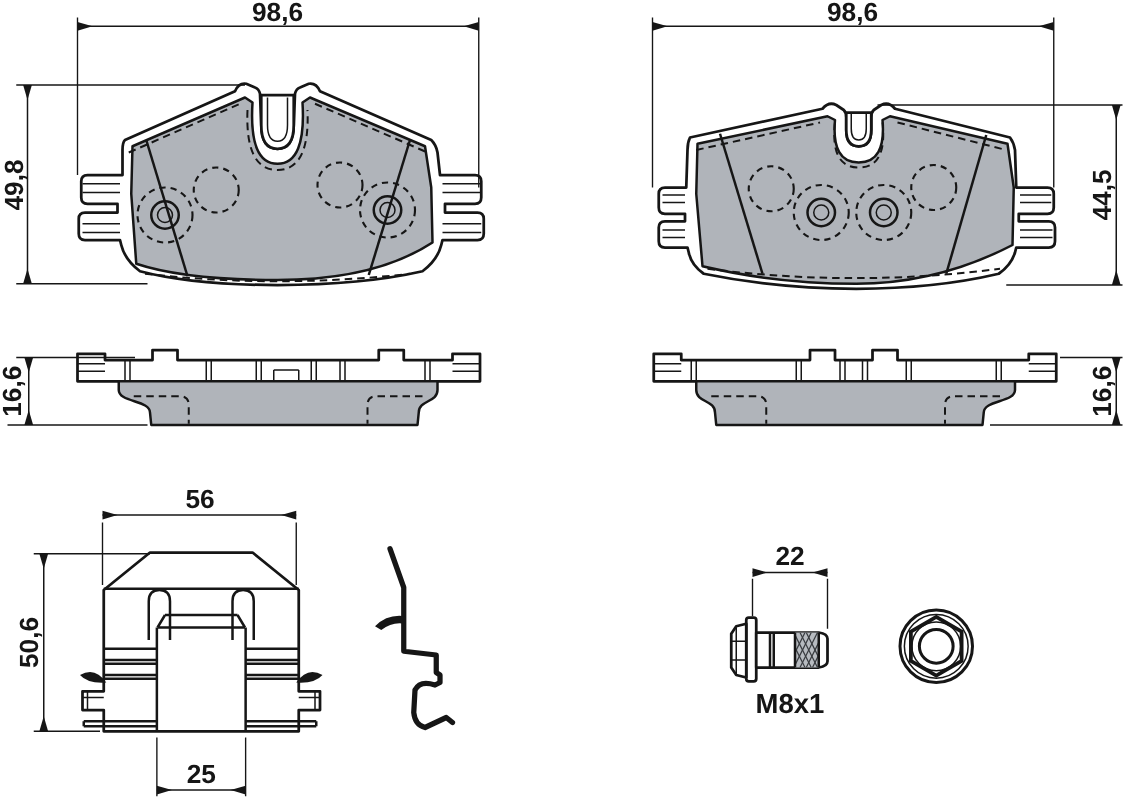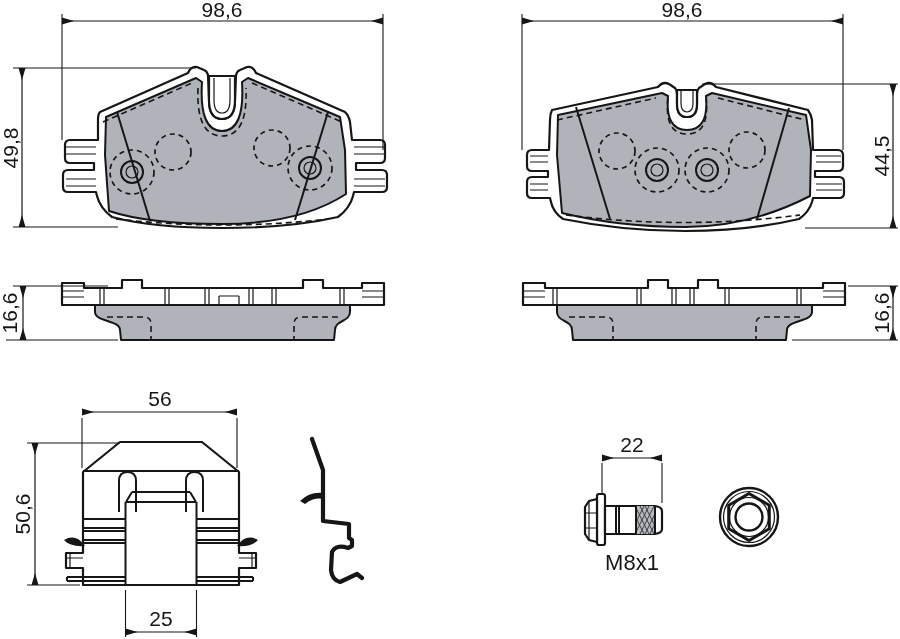--- a/index.html
+++ b/index.html
@@ -1,16 +1,16 @@
 <!DOCTYPE html>
 <html><head>
 <meta charset="utf-8">
 <style>
   html,body{margin:0;padding:0;background:#ffffff;}
-  .stage{position:relative;width:900px;height:639px;background:#ffffff;overflow:hidden;}
+  .stage{position:relative;width:900px;height:639px;background:#ffffff;overflow:hidden;font-weight:bold;}
   svg text{font-family:"Liberation Sans","DejaVu Sans",sans-serif;font-size:21px;fill:#161616;}
   svg text.big{font-size:22px;}
   .outline{fill:#ffffff;stroke:#161616;stroke-width:2.2;stroke-linejoin:round;}
   .gray{fill:#b0b4ba;stroke:#161616;stroke-width:2;stroke-linejoin:round;}
   .med{fill:none;stroke:#161616;stroke-width:2;stroke-linejoin:round;}
   .thin{fill:none;stroke:#161616;stroke-width:1.2;}
   .dash{fill:none;stroke:#161616;stroke-width:1.6;stroke-dasharray:6 4;}
   .dashc{fill:none;stroke:#161616;stroke-width:1.7;stroke-dasharray:5 4;}
   .dim{fill:none;stroke:#161616;stroke-width:1.2;}
   .ext{fill:none;stroke:#161616;stroke-width:1.1;}

